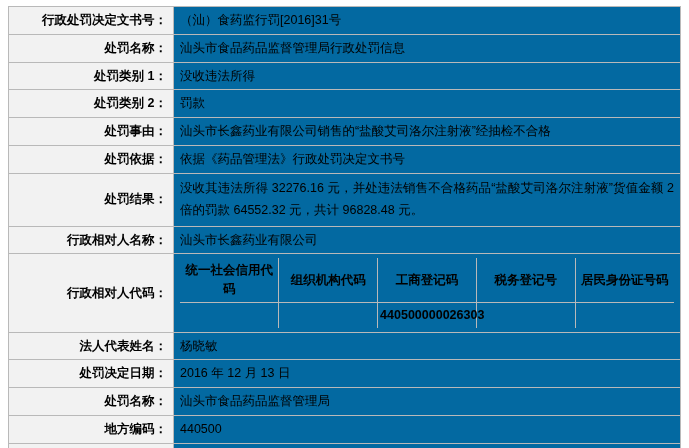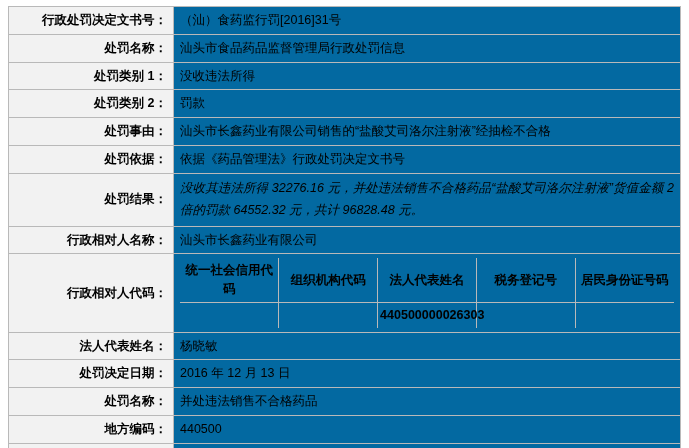--- a/index.html
+++ b/index.html
@@ -43,21 +43,20 @@
   td.value {
     background: #0369a1;
     text-align: left;
   }
   td.value-tall {
     height: 44px;
   }
   .result-text {
     line-height: 1.7;
     text-align: justify;
-    font-style: italic;
   }
   
   table.codes {
     width: 100%;
     border-collapse: collapse;
     table-layout: fixed;
     font-weight: bold;
   }
   table.codes td {
     border: none;
@@ -119,21 +118,21 @@
         <td class="value">汕头市长鑫药业有限公司</td>
       </tr>
       <tr>
         <td class="label">行政相对人代码：</td>
         <td class="value codes-cell">
           <table class="codes">
             <tbody>
               <tr class="head">
                 <td class="sep">统一社会信用代码</td>
                 <td class="sep">组织机构代码</td>
-                <td class="sep">法人代表姓名</td>
+                <td class="sep">工商登记码</td>
                 <td class="sep">税务登记号</td>
                 <td>居民身份证号码</td>
               </tr>
               <tr class="row-blank">
                 <td class="sep"></td>
                 <td class="sep"></td>
                 <td class="sep">440500000026303</td>
                 <td class="sep"></td>
                 <td></td>
               </tr>
@@ -144,21 +143,21 @@
       <tr>
         <td class="label">法人代表姓名：</td>
         <td class="value">杨晓敏</td>
       </tr>
       <tr>
         <td class="label">处罚决定日期：</td>
         <td class="value">2016 年 12 月 13 日</td>
       </tr>
       <tr>
         <td class="label">处罚名称：</td>
-        <td class="value">并处违法销售不合格药品</td>
+        <td class="value">汕头市食品药品监督管理局</td>
       </tr>
       <tr>
         <td class="label">地方编码：</td>
         <td class="value">440500</td>
       </tr>
       <tr>
         <td class="label">处罚状态：</td>
         <td class="value">正常</td>
       </tr>
 

